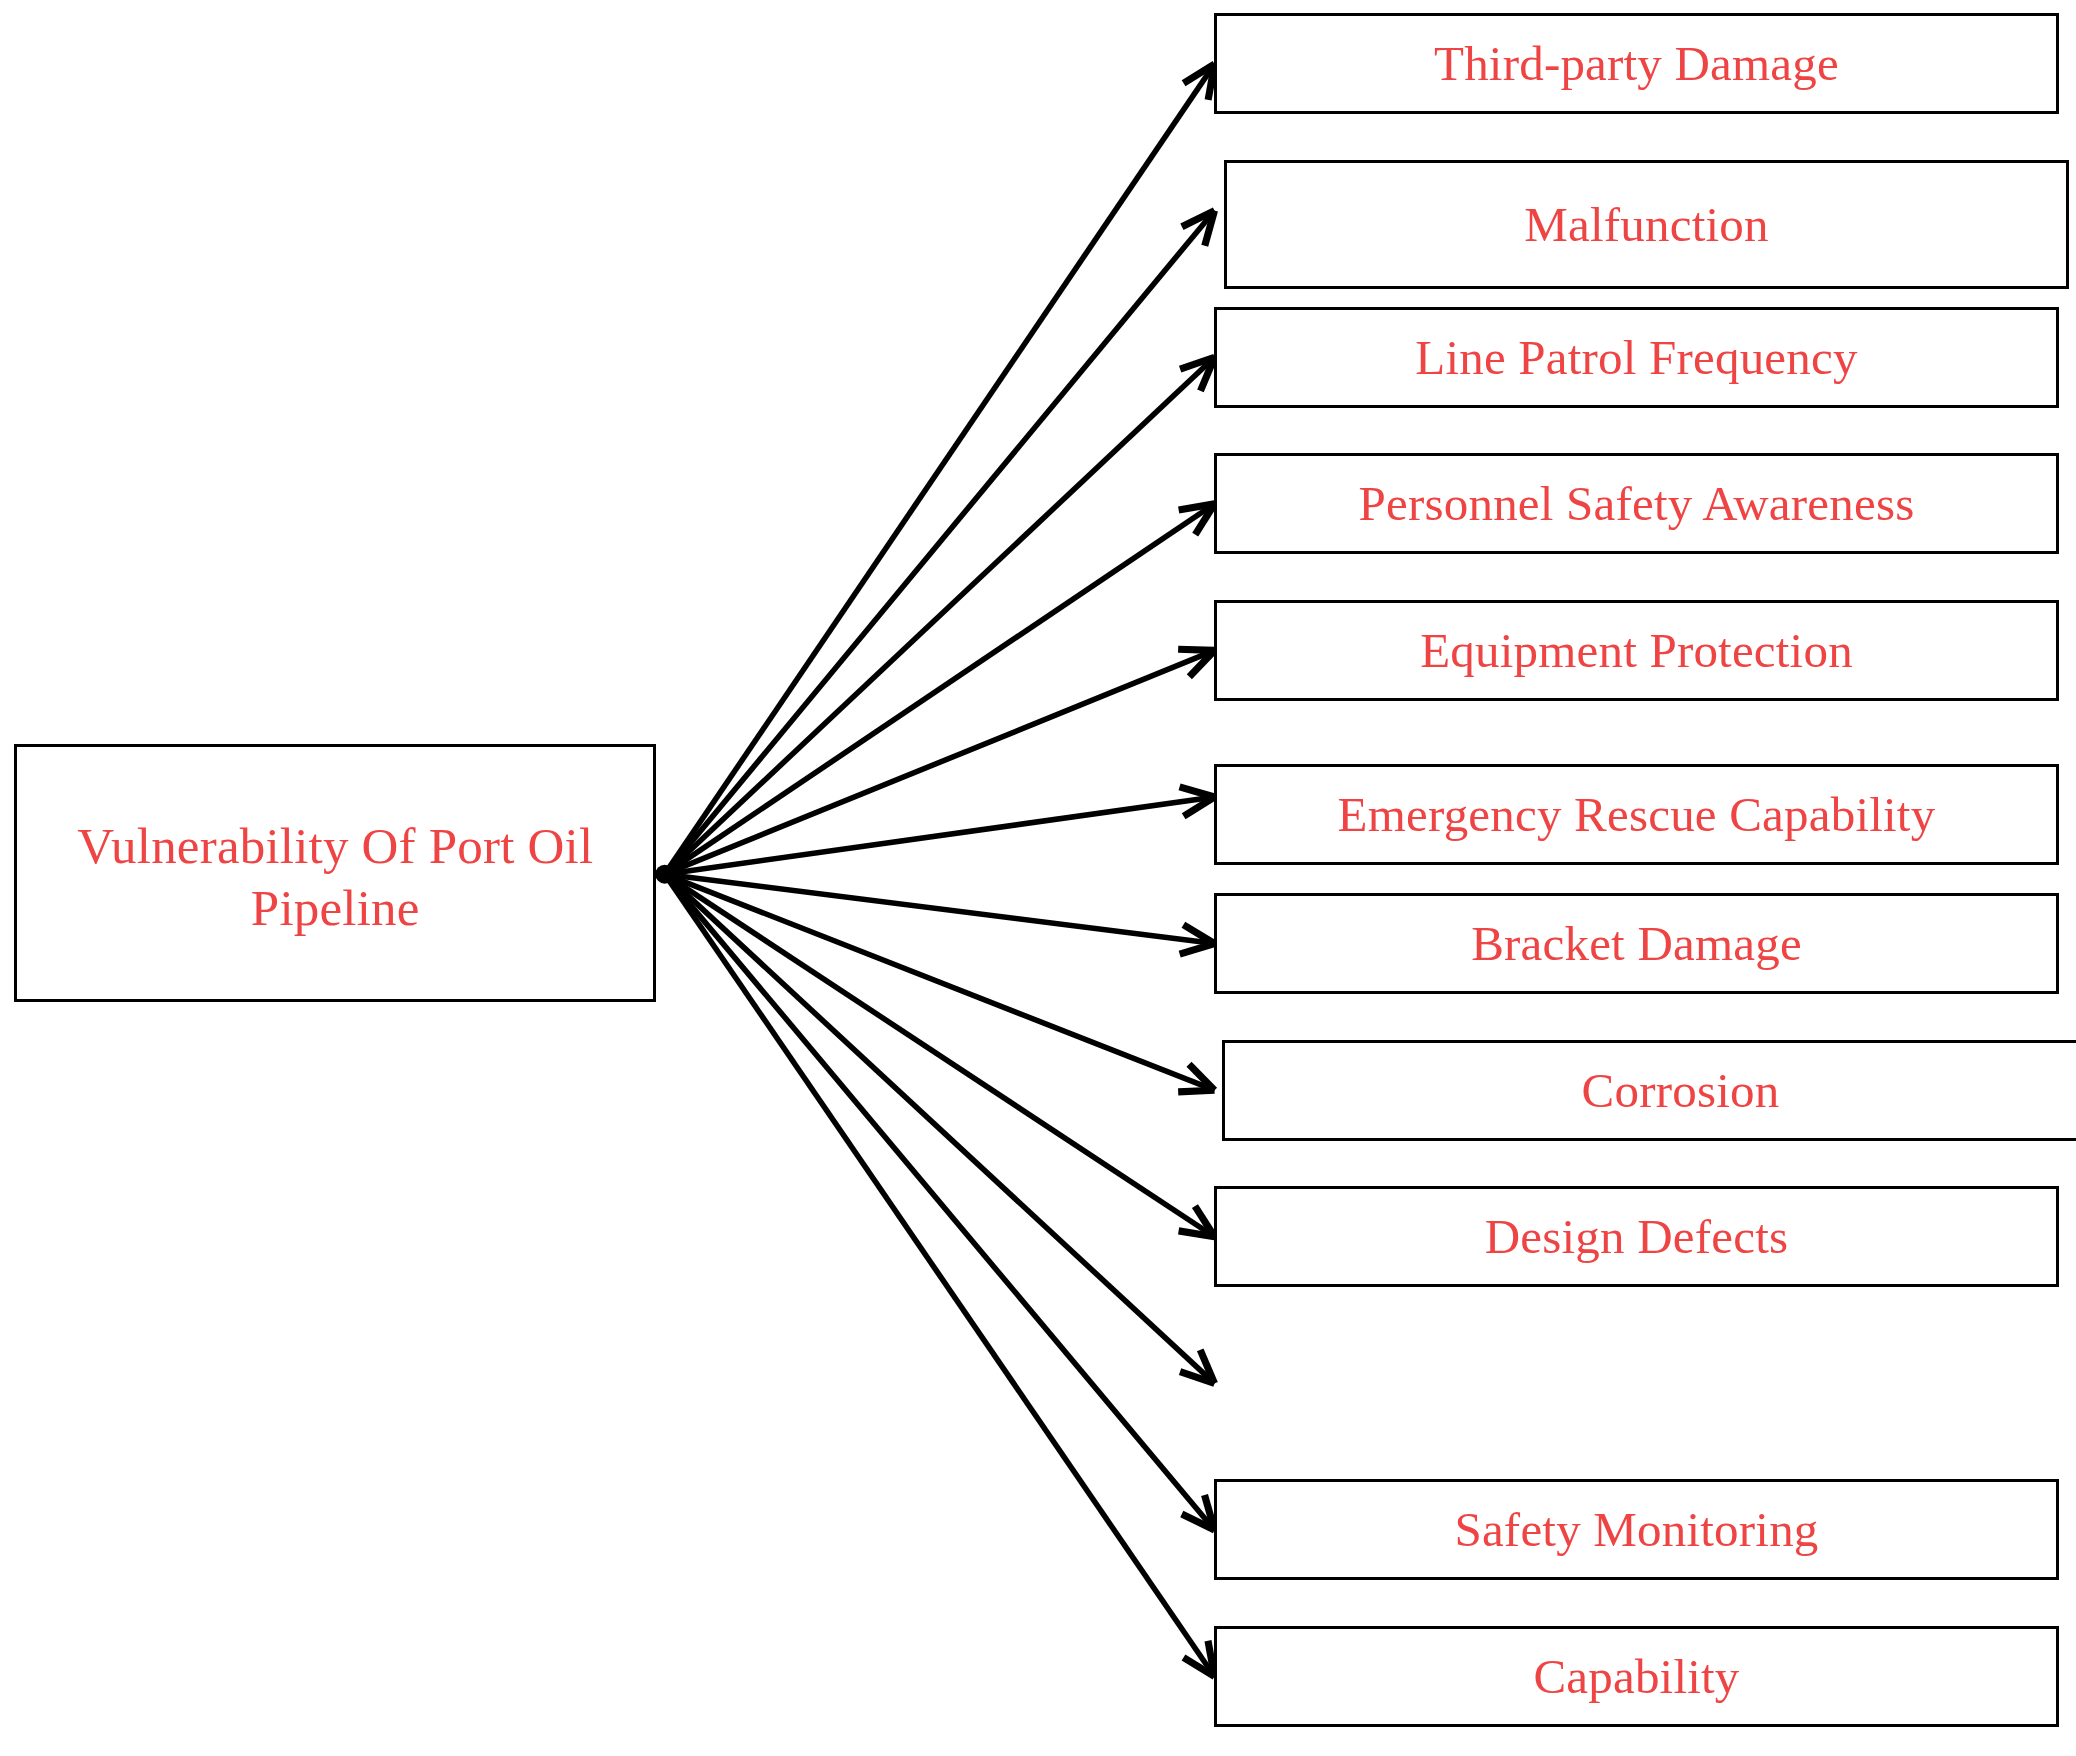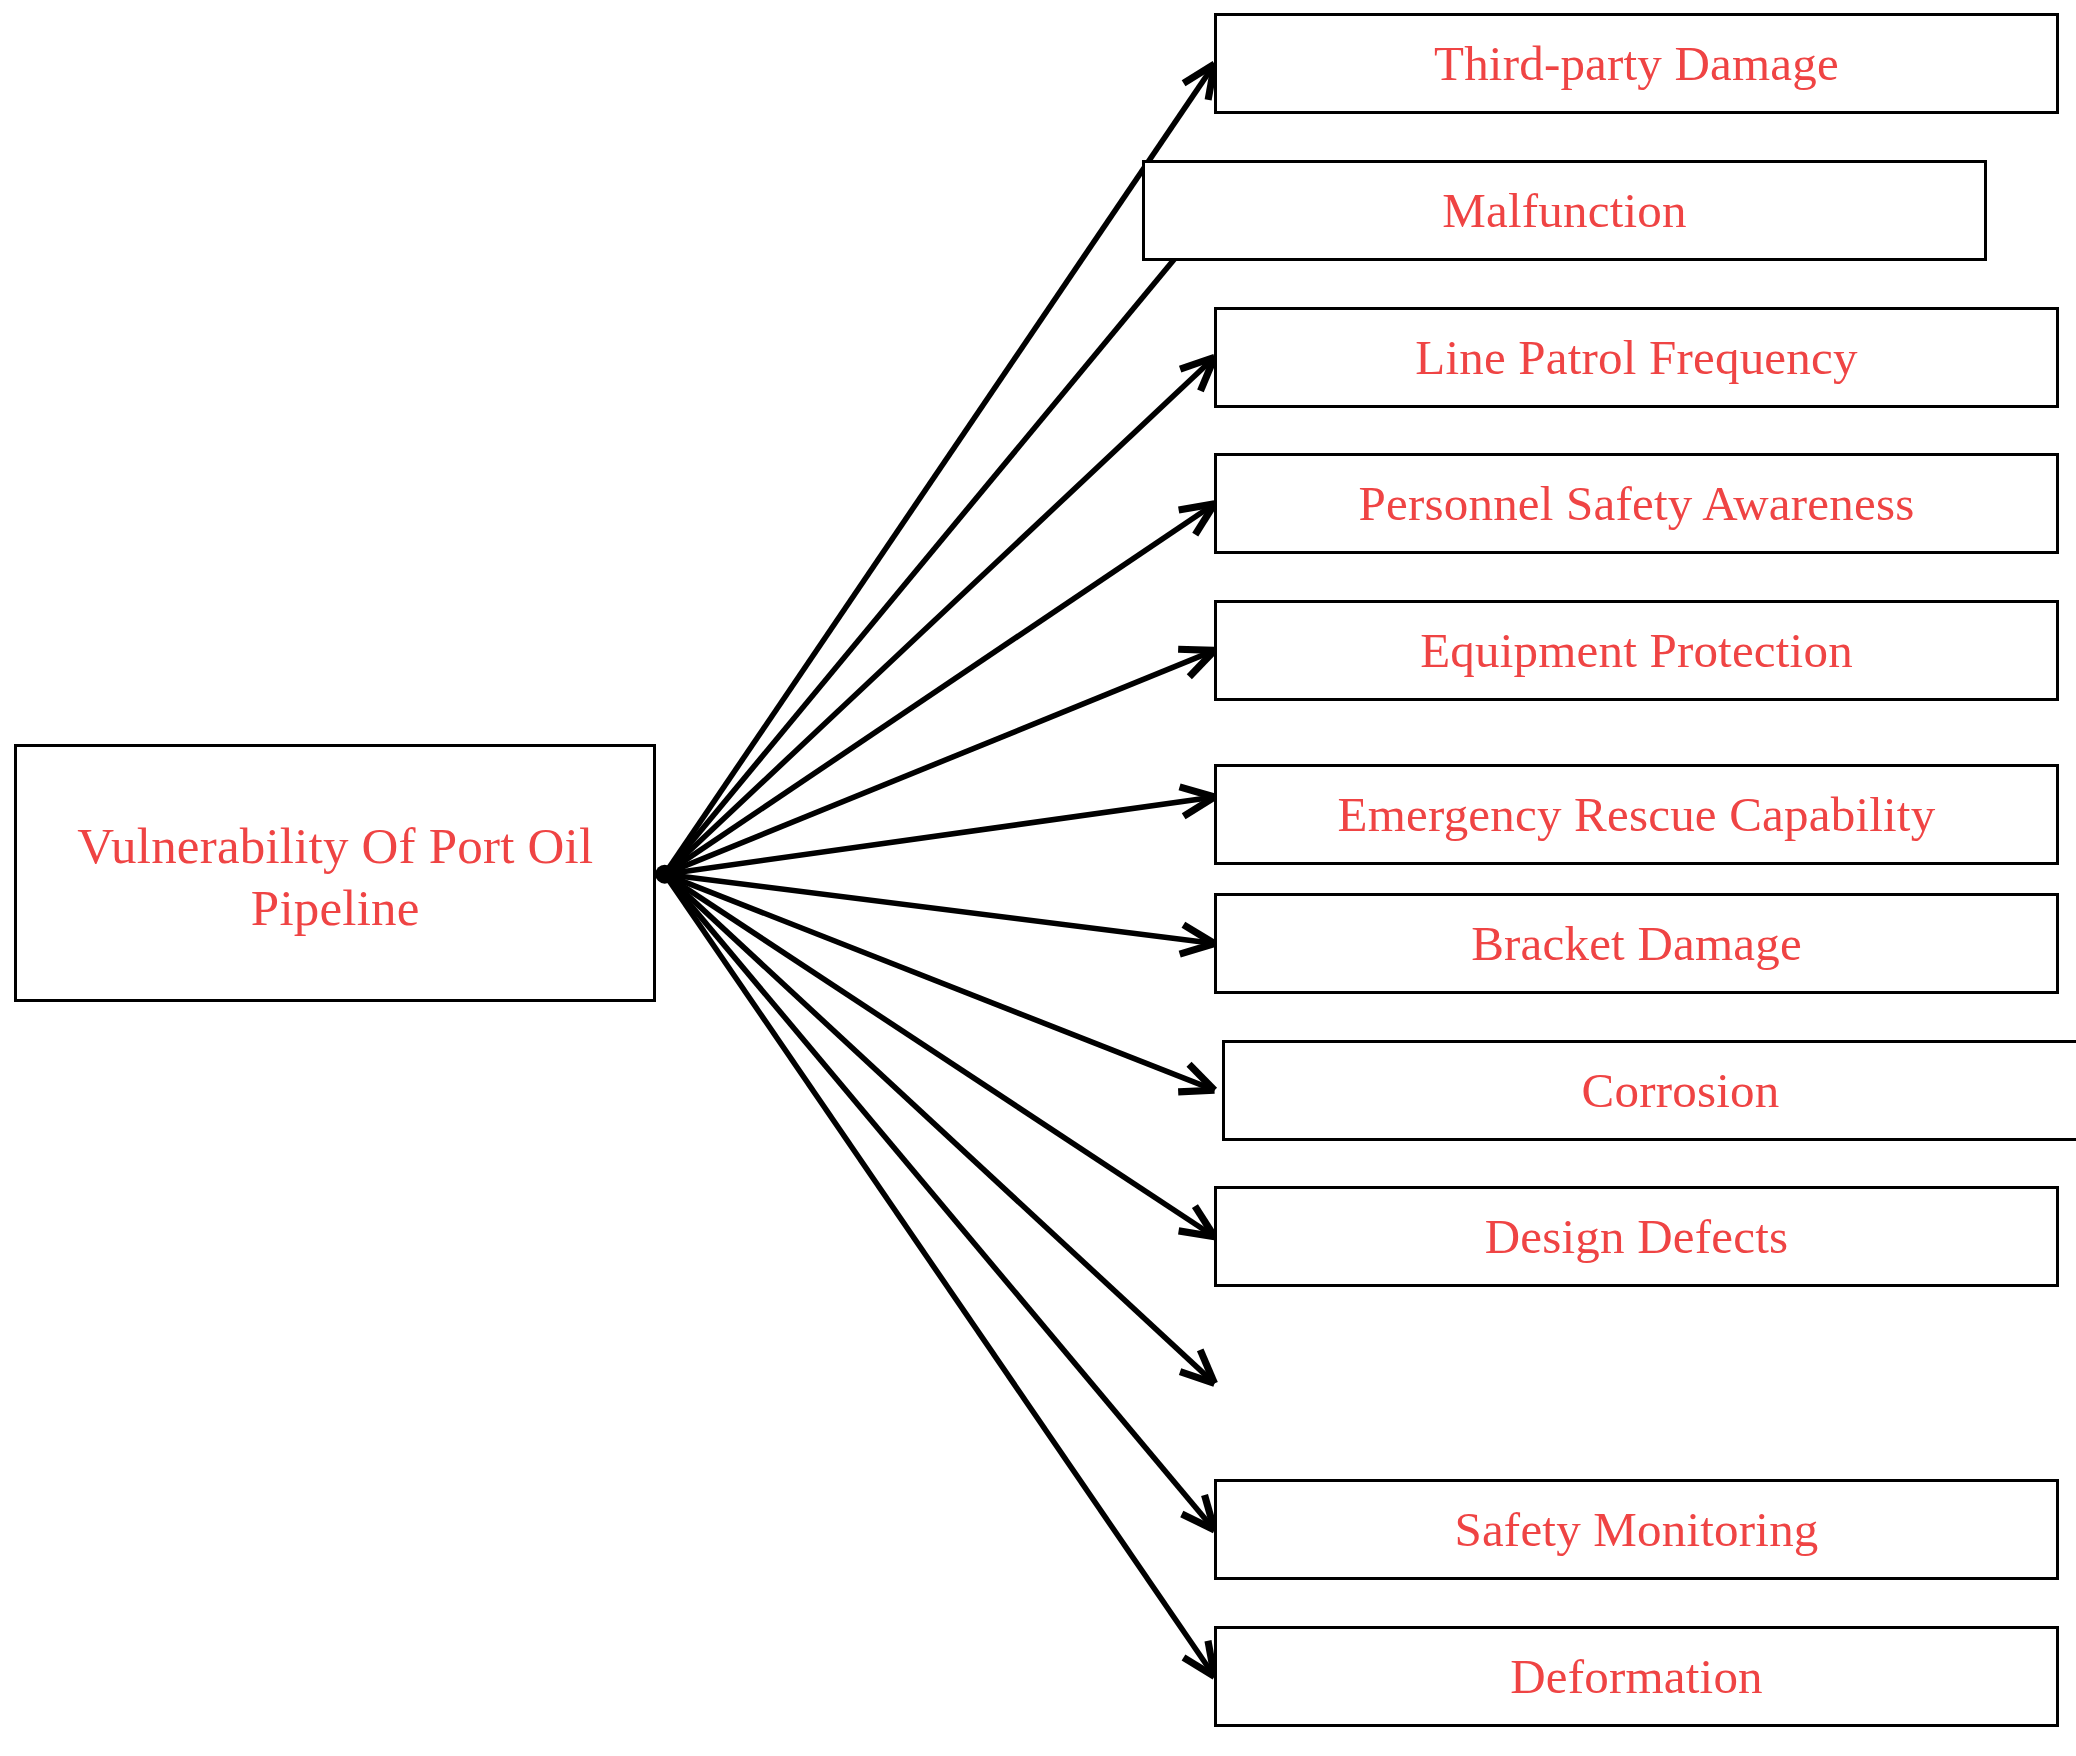--- a/index.html
+++ b/index.html
@@ -105,21 +105,21 @@
       <circle cx="840" cy="1105" r="12" fill="#000000"></circle>
     </svg>
 
   <div class="node" id="root-node" style="left: 14.2px; top: 744px; width: 642px; height: 258px;">
     <span class="node-label">Vulnerability Of Port Oil Pipeline</span>
   </div>
 
   <div class="node leaf-node" style="left: 1214px; top: 13.4px; width: 845px; height: 101px;">
     <span class="node-label">Third-party Damage</span>
   </div>
-  <div class="node leaf-node" style="left: 1142px; top: 160px; width: 845px; height: 101px;">
+  <div class="node leaf-node" style="left: 1224px; top: 160px; width: 845px; height: 129px;">
     <span class="node-label">Malfunction</span>
   </div>
   <div class="node leaf-node" style="left: 1214px; top: 307px; width: 845px; height: 101px;">
     <span class="node-label">Line Patrol Frequency</span>
   </div>
   <div class="node leaf-node" style="left: 1214px; top: 453px; width: 845px; height: 101px;">
     <span class="node-label">Personnel Safety Awareness</span>
   </div>
   <div class="node leaf-node" style="left: 1214px; top: 600px; width: 845px; height: 101px;">
     <span class="node-label">Equipment Protection</span>
@@ -133,17 +133,17 @@
   <div class="node leaf-node" style="left: 1222px; top: 1040px; width: 917px; height: 101px;">
     <span class="node-label">Corrosion</span>
   </div>
   <div class="node leaf-node" style="left: 1214px; top: 1186px; width: 845px; height: 101px;">
     <span class="node-label">Design Defects</span>
   </div>
   <div class="node leaf-node" style="left: 1214px; top: 1479px; width: 845px; height: 101px;">
     <span class="node-label">Safety Monitoring</span>
   </div>
   <div class="node leaf-node" style="left: 1214px; top: 1626px; width: 845px; height: 101px;">
-    <span class="node-label">Deformation</span>
+    <span class="node-label">Capability</span>
   </div>
 
 </div>
 
 
 </body></html>

